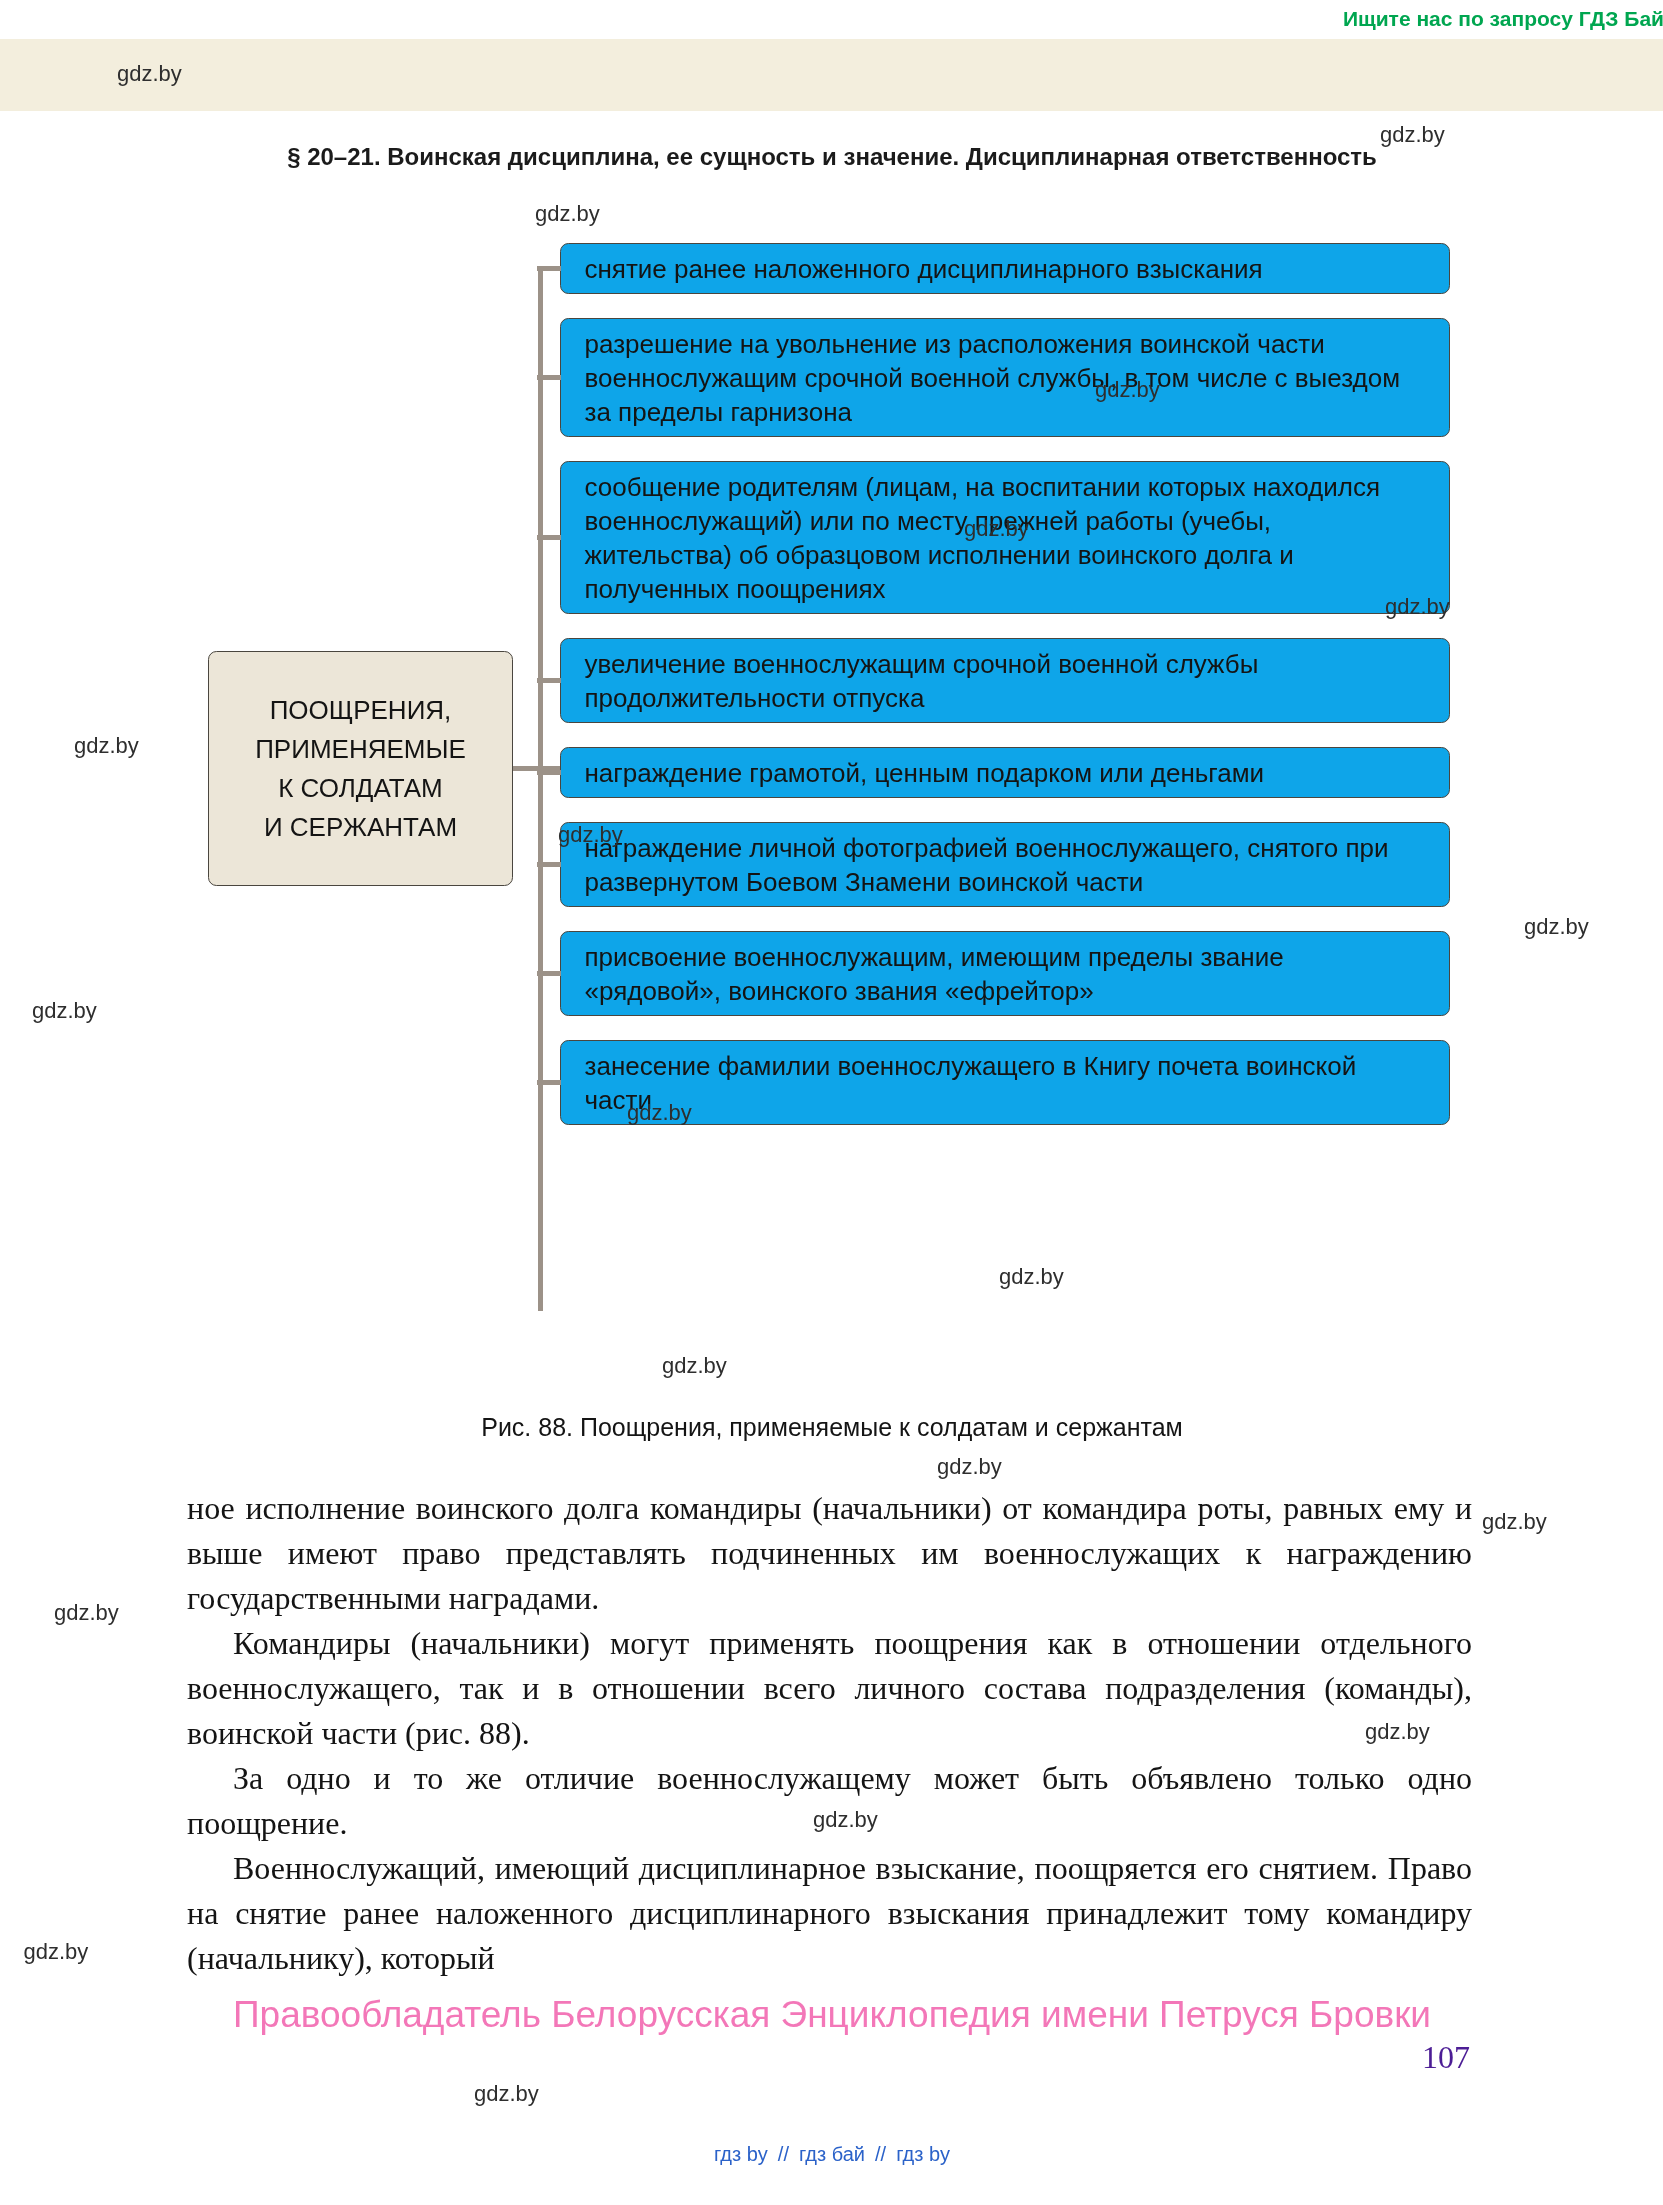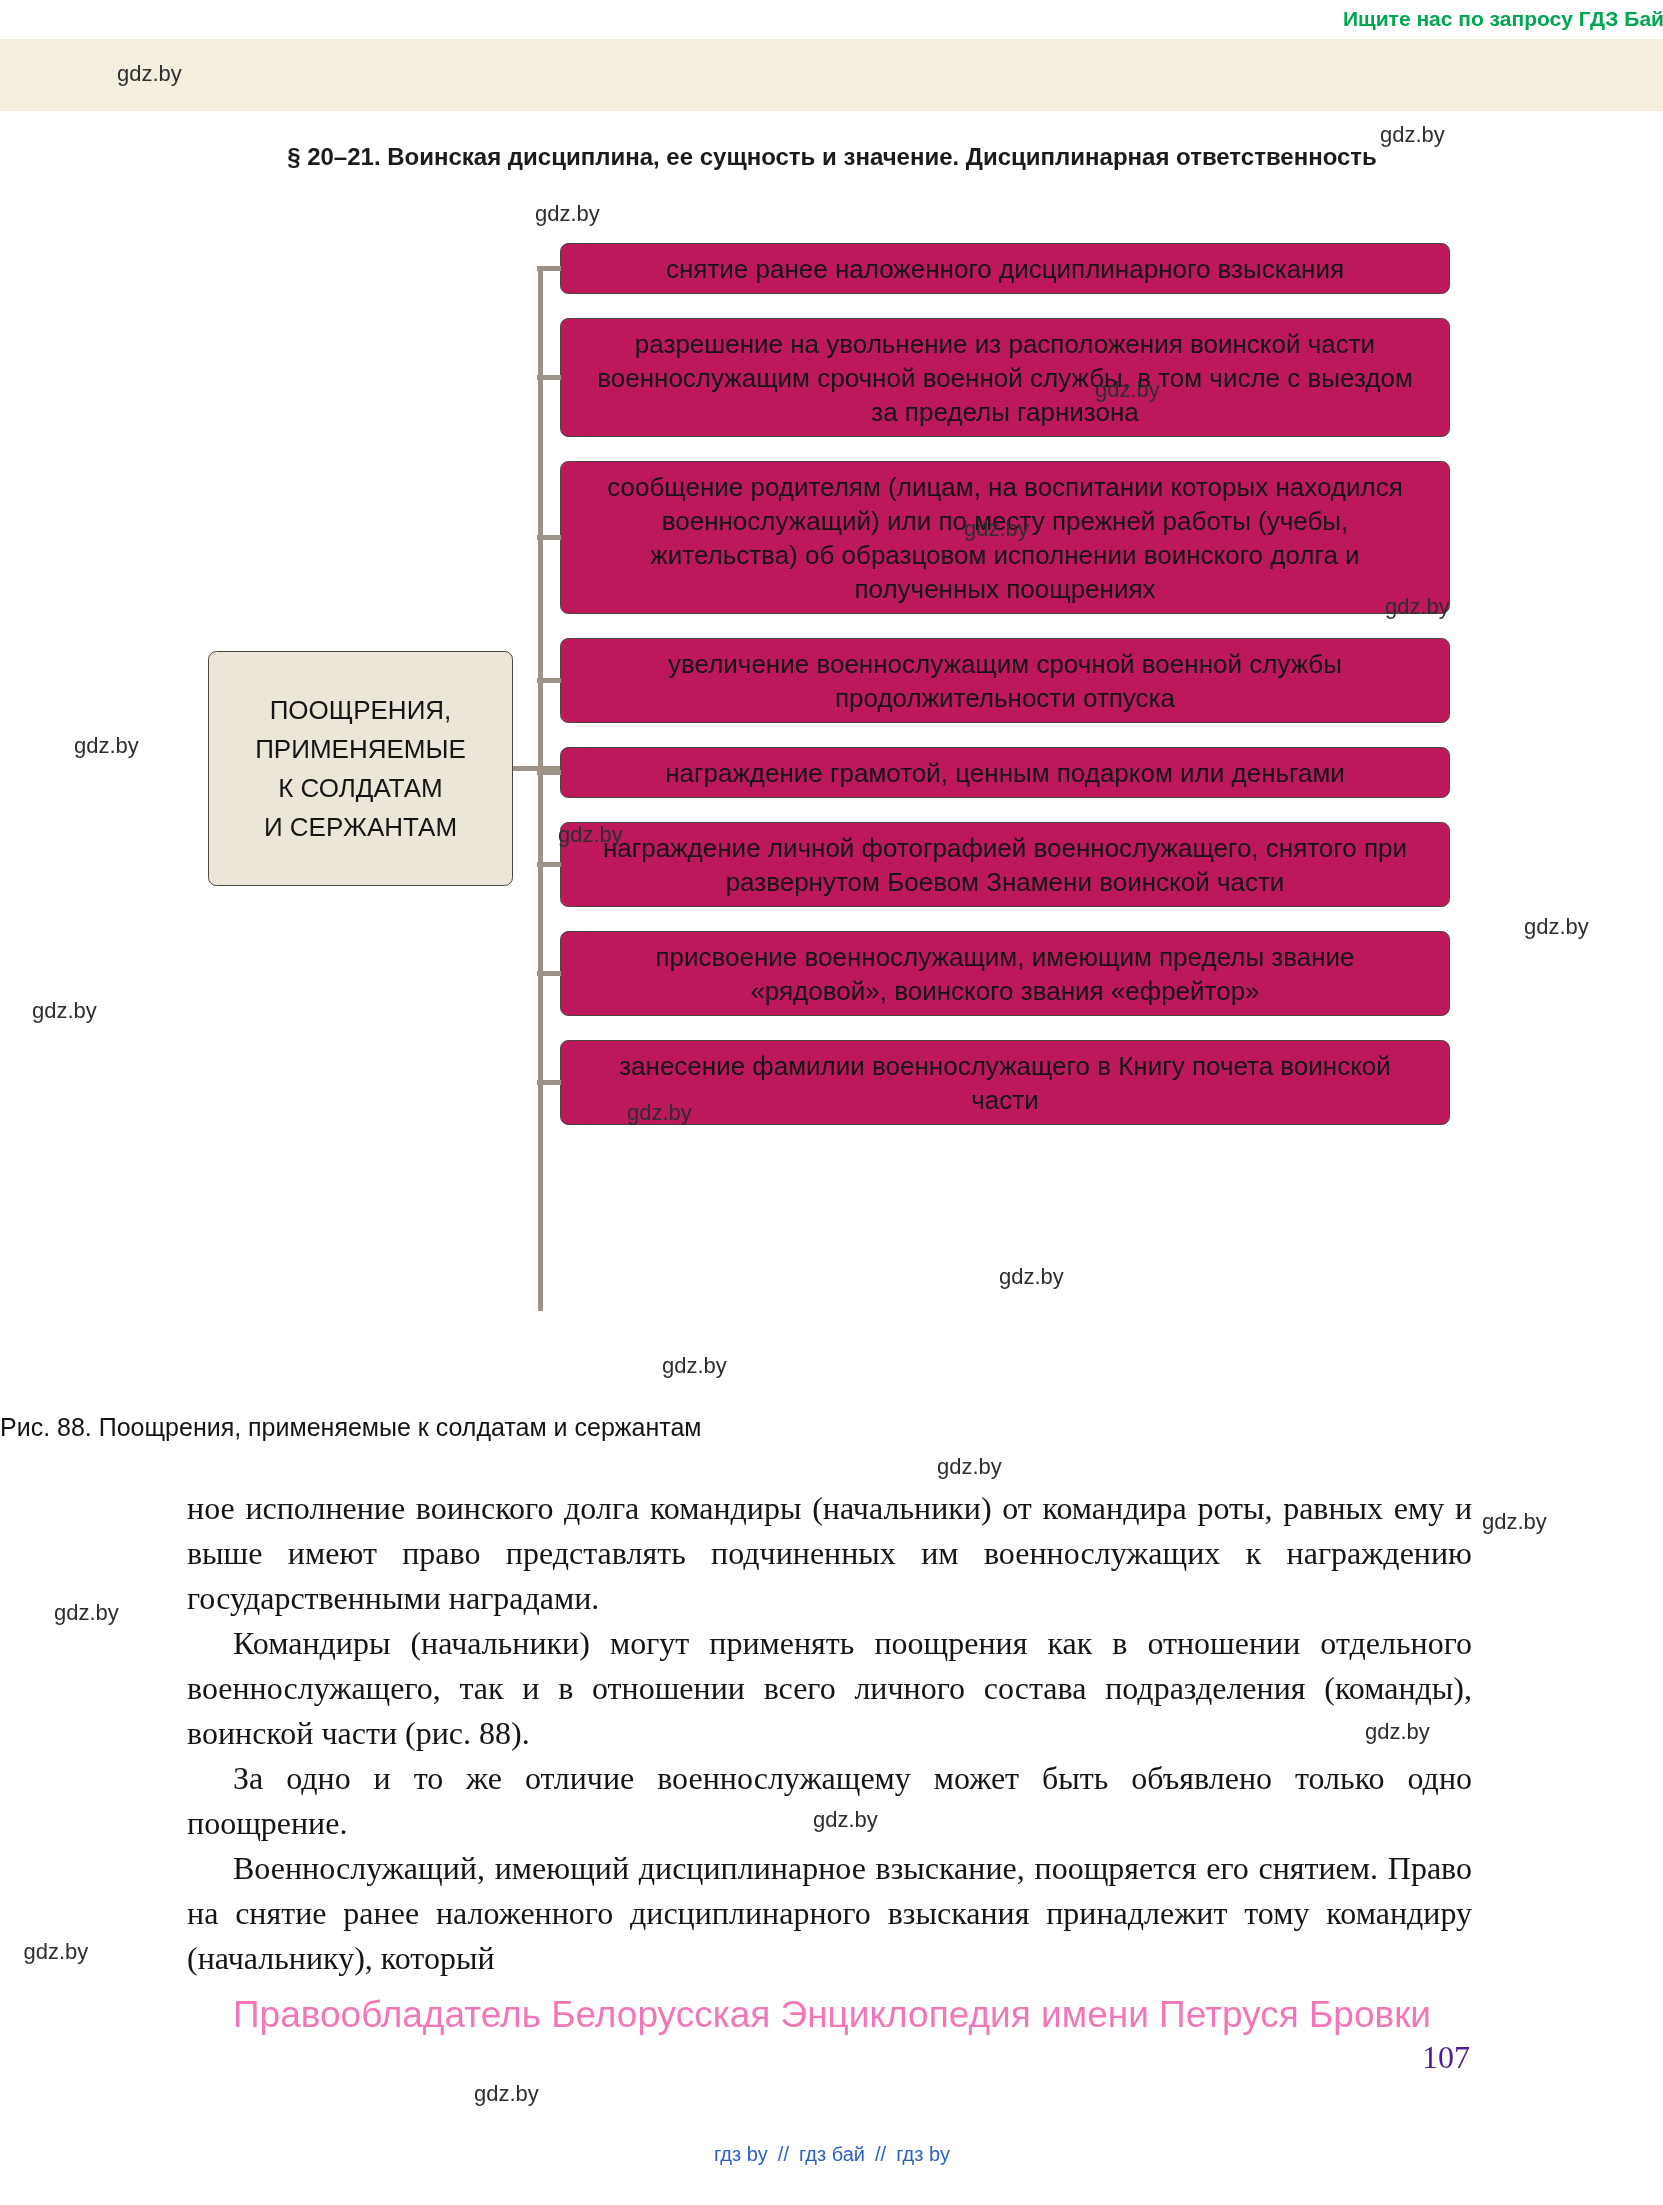--- a/index.html
+++ b/index.html
@@ -29,32 +29,32 @@
     position:absolute; left:0; top:408px; width:305px; height:235px;
     background:#ece6d8; border:1.7px solid #4a463f; border-radius:8.4px;
     display:flex; align-items:center; justify-content:center;
     text-align:center; font-size:26px; line-height:39px; white-space:pre-line;
   }
   .branch-column {
     position:absolute; left:352px; top:0; width:890px;
     display:flex; flex-direction:column; gap:24px;
   }
   .branch-box {
-    position:relative; background:#be185d; border:1.7px solid #4a463f;
-    border-radius:8.4px; padding:7.5px 23.5px; text-align:center;
+    position:relative; background:#0ea5e9; border:1.7px solid #4a463f;
+    border-radius:8.4px; padding:7.5px 23.5px; text-align:left;
     font-size:26px; line-height:34px;
   }
   .branch-box::before {
     content:""; position:absolute; left:-24px; top:calc(50% - 2.5px);
     width:24px; height:5px; background:#9c9288;
   }
   .trunk { position:absolute; left:330px; width:5px; background:#9c9288; }
   .root-connector { position:absolute; left:305px; top:523px; width:49px; height:5px; background:#9c9288; }
   .caption {
-    position:absolute; top:1413px; left:0; width:100%; text-align:left;
+    position:absolute; top:1413px; left:0; width:100%; text-align:center;
     font-size:25px; color:#141414;
   }
   .body-text {
     position:absolute; top:1486px; left:187px; width:1285px;
     font-family:"Liberation Serif", serif; font-size:32px; line-height:45px;
     text-align:justify; color:#141414;
   }
   .body-text p { margin:0; }
   .body-text p.indent { text-indent:46px; }
   .copyright {

